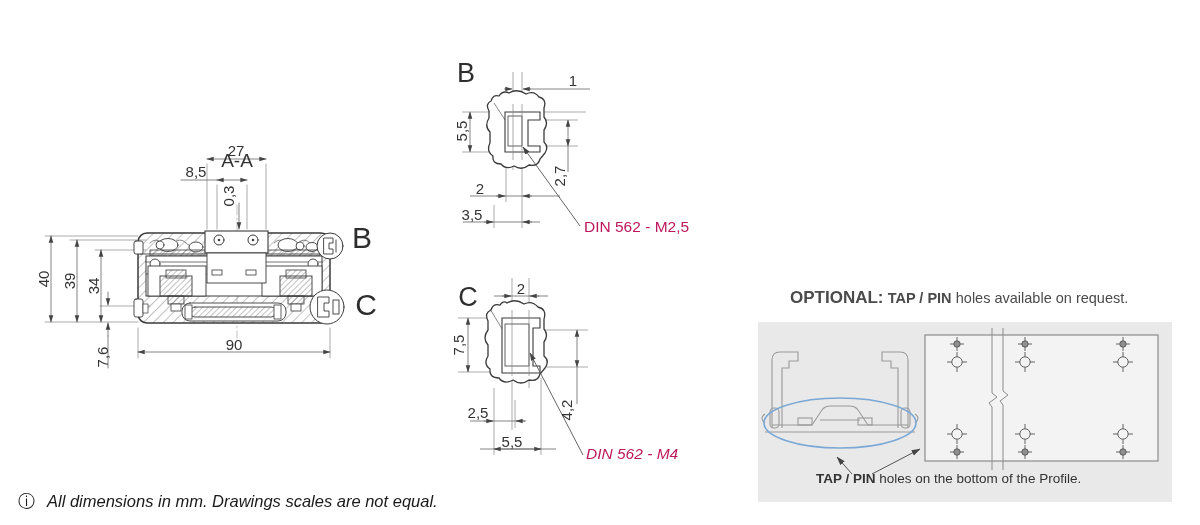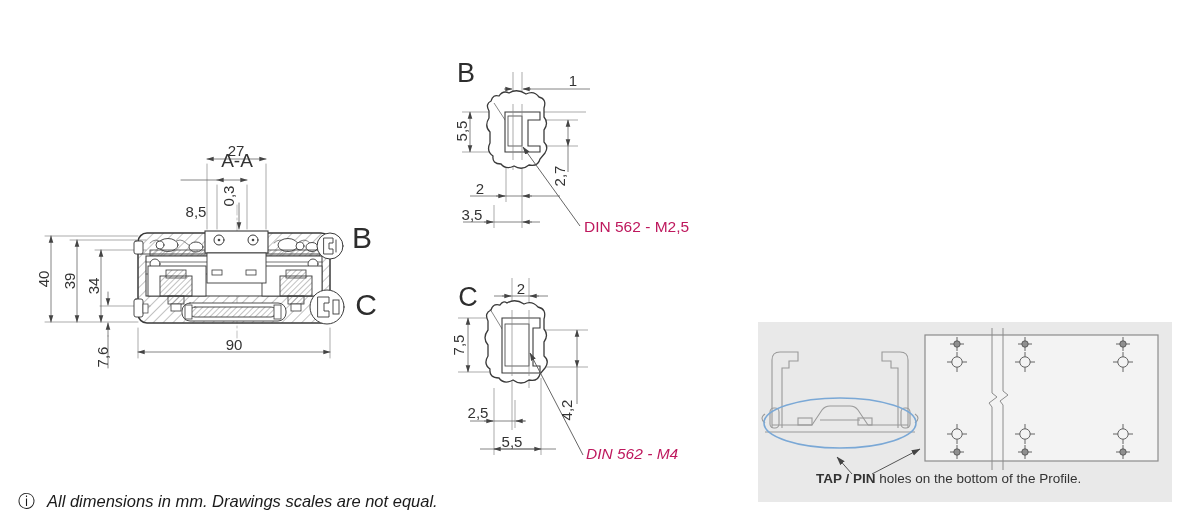--- a/index.html
+++ b/index.html
@@ -267,21 +267,21 @@
 
       <g stroke="#555" stroke-width="1" fill="none">
         <line x1="852" y1="474" x2="837" y2="457" marker-end="url(#ar)"></line>
         <line x1="872" y1="474" x2="920" y2="449" marker-end="url(#ar)"></line>
       </g>
     </g>
   </svg>
 
   <div class="lbl sec-title" style="left:237px;top:129px;">A-A</div>
   <div class="lbl" style="left:236px;top:150px;">27</div>
-  <div class="lbl" style="left:196px;top:171px;margin-top:40px;">8,5</div>
+  <div class="lbl" style="left:196px;top:171px;">8,5</div>
   <div class="lbl rot" style="left:228px;top:196px;">0,3</div>
   <div class="lbl rot" style="left:43px;top:279px;">40</div>
   <div class="lbl rot" style="left:69px;top:281px;">39</div>
   <div class="lbl rot" style="left:93px;top:286px;">34</div>
   <div class="lbl rot" style="left:102px;top:357px;">7,6</div>
   <div class="lbl" style="left:234px;top:344px;">90</div>
   <div class="lbl marker-letter" style="left:362px;top:238px;">B</div>
   <div class="lbl marker-letter" style="left:366px;top:305px;">C</div>
 
   <div class="lbl detail-letter" style="left:466px;top:73px;">B</div>
@@ -293,20 +293,25 @@
   <div class="lbl-left callout" style="left:584px;top:218px;">DIN 562 - M2,5</div>
 
   <div class="lbl detail-letter" style="left:468px;top:297px;">C</div>
   <div class="lbl" style="left:521px;top:288px;">2</div>
   <div class="lbl rot" style="left:458px;top:345px;">7,5</div>
   <div class="lbl rot" style="left:566px;top:410px;">4,2</div>
   <div class="lbl" style="left:478px;top:412px;">2,5</div>
   <div class="lbl" style="left:512px;top:441px;">5,5</div>
   <div class="lbl-left callout" style="left:586px;top:445px;font-style:italic;">DIN 562 - M4</div>
 
+  <div class="lbl-left opt-head" style="left:790px;top:288px;">
+    <span class="p1">OPTIONAL:</span>
+    <span class="p2">TAP / PIN</span>
+    <span class="p3">holes available on request.</span>
+  </div>
 
   <div class="lbl-left caption" style="left:816px;top:471px;">
     <span class="b">TAP / PIN</span>
     <span>holes on the bottom of the Profile.</span>
   </div>
 
   <div class="lbl-left footnote" style="left:18px;top:490px;">
     <span class="ico">ⓘ</span><span>All dimensions in mm. Drawings scales are not equal.</span>
   </div>
 

